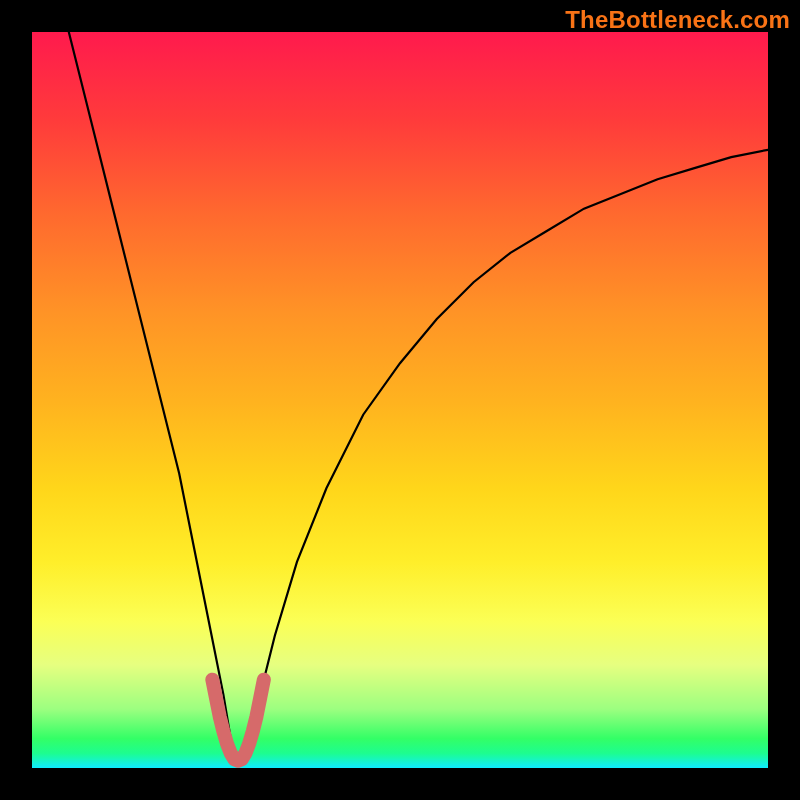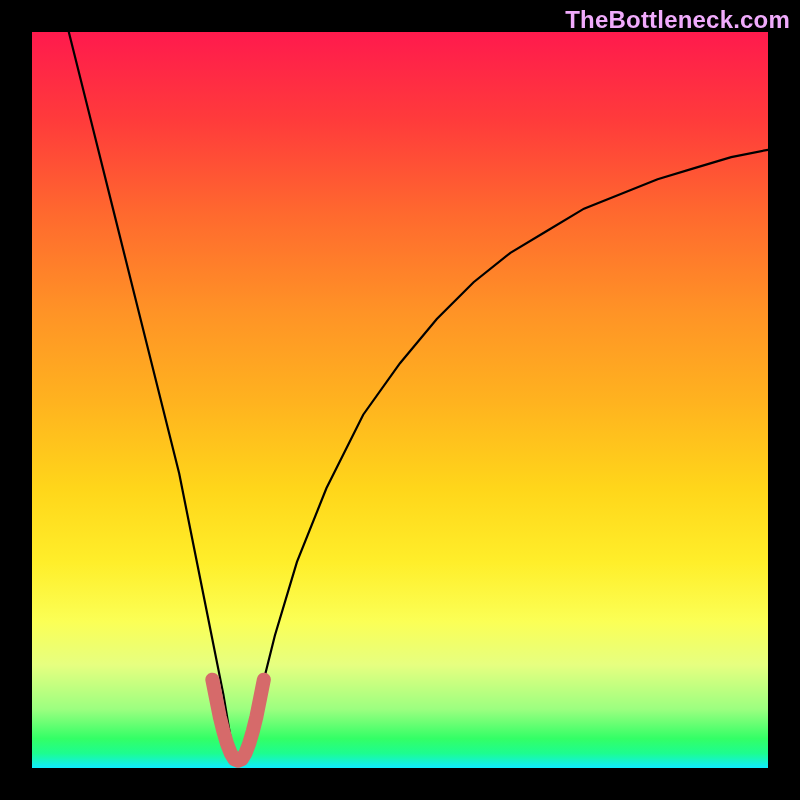--- a/index.html
+++ b/index.html
@@ -32,21 +32,21 @@
       #0fecff 100%
     );
   }
   .watermark {
     position: absolute;
     top: 6px;
     right: 10px;
     font-family: Arial, Helvetica, sans-serif;
     font-size: 24px;
     font-weight: 600;
-    color: #f0abfc;
+    color: #f97316;
     letter-spacing: 0.2px;
   }
   svg.plot {
     position: absolute;
     left: 0;
     top: 0;
     width: 736px;
     height: 736px;
     display: block;
   }

